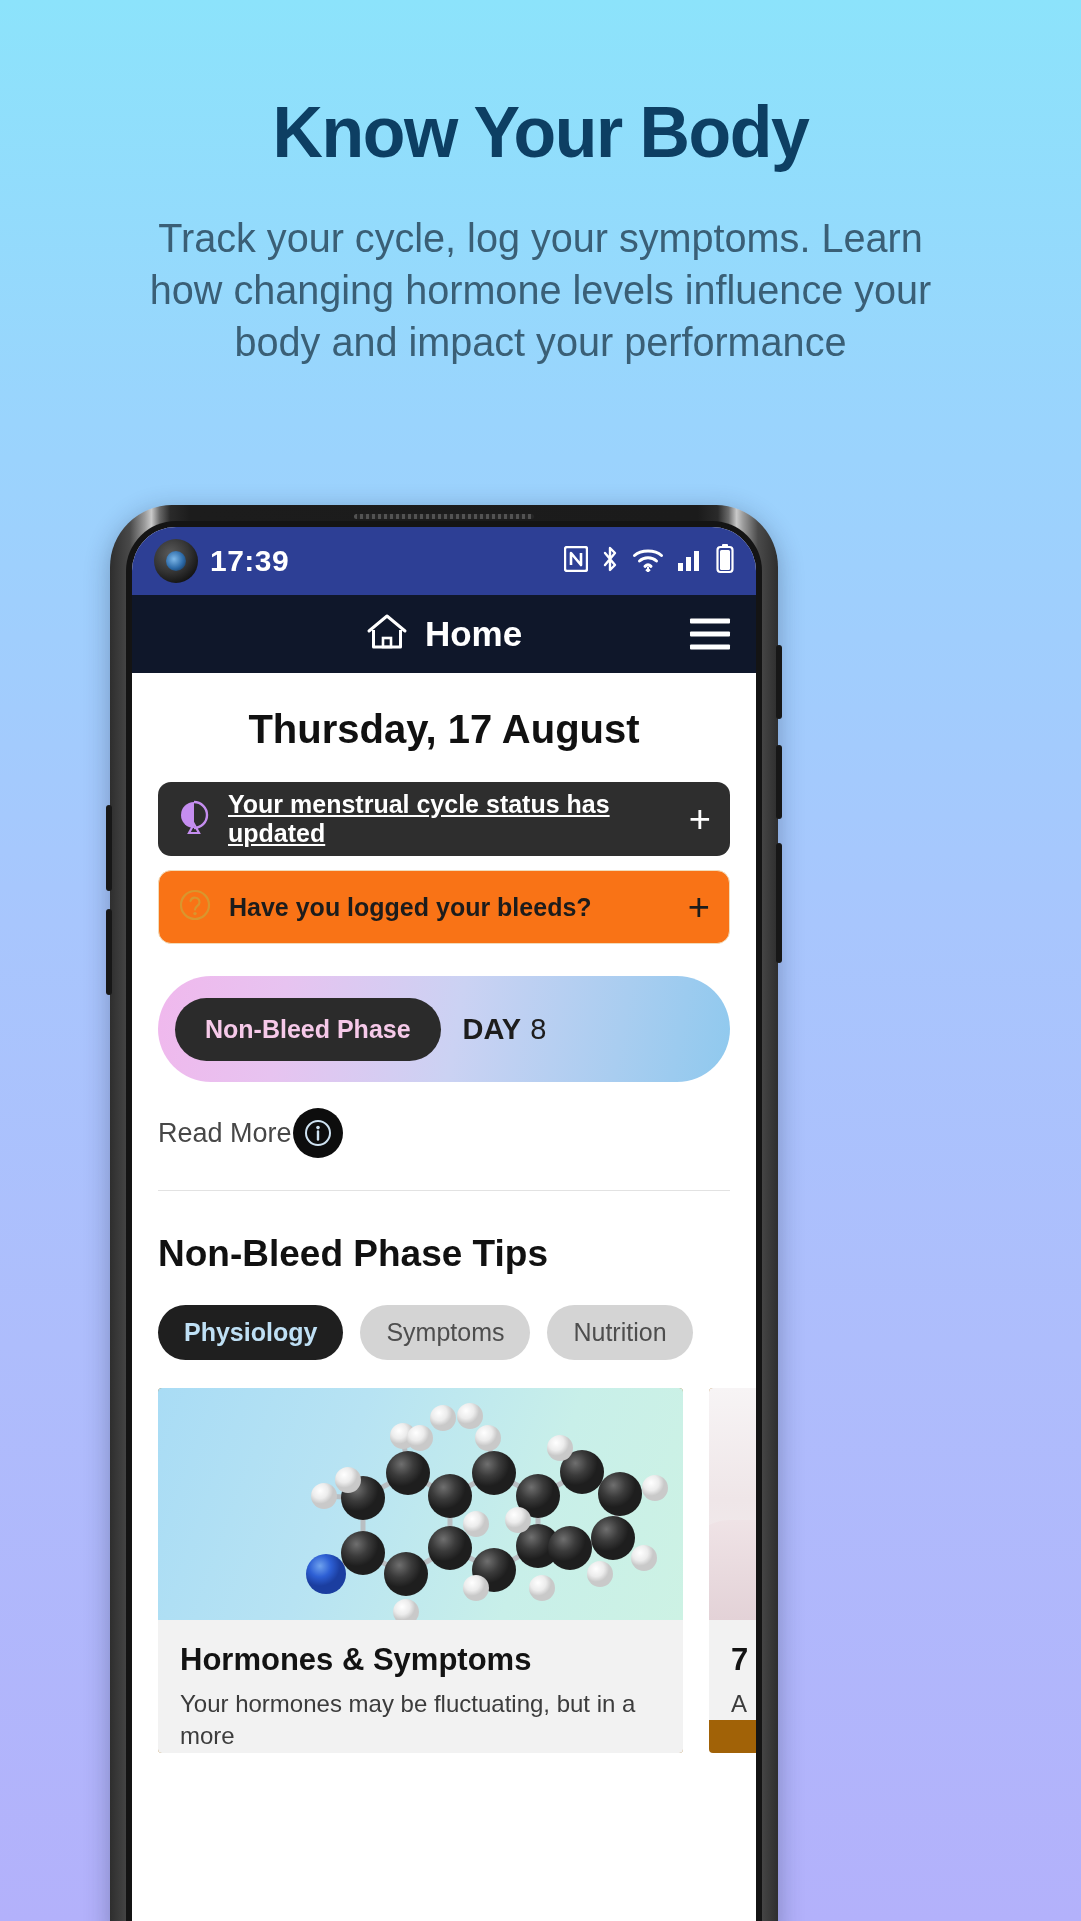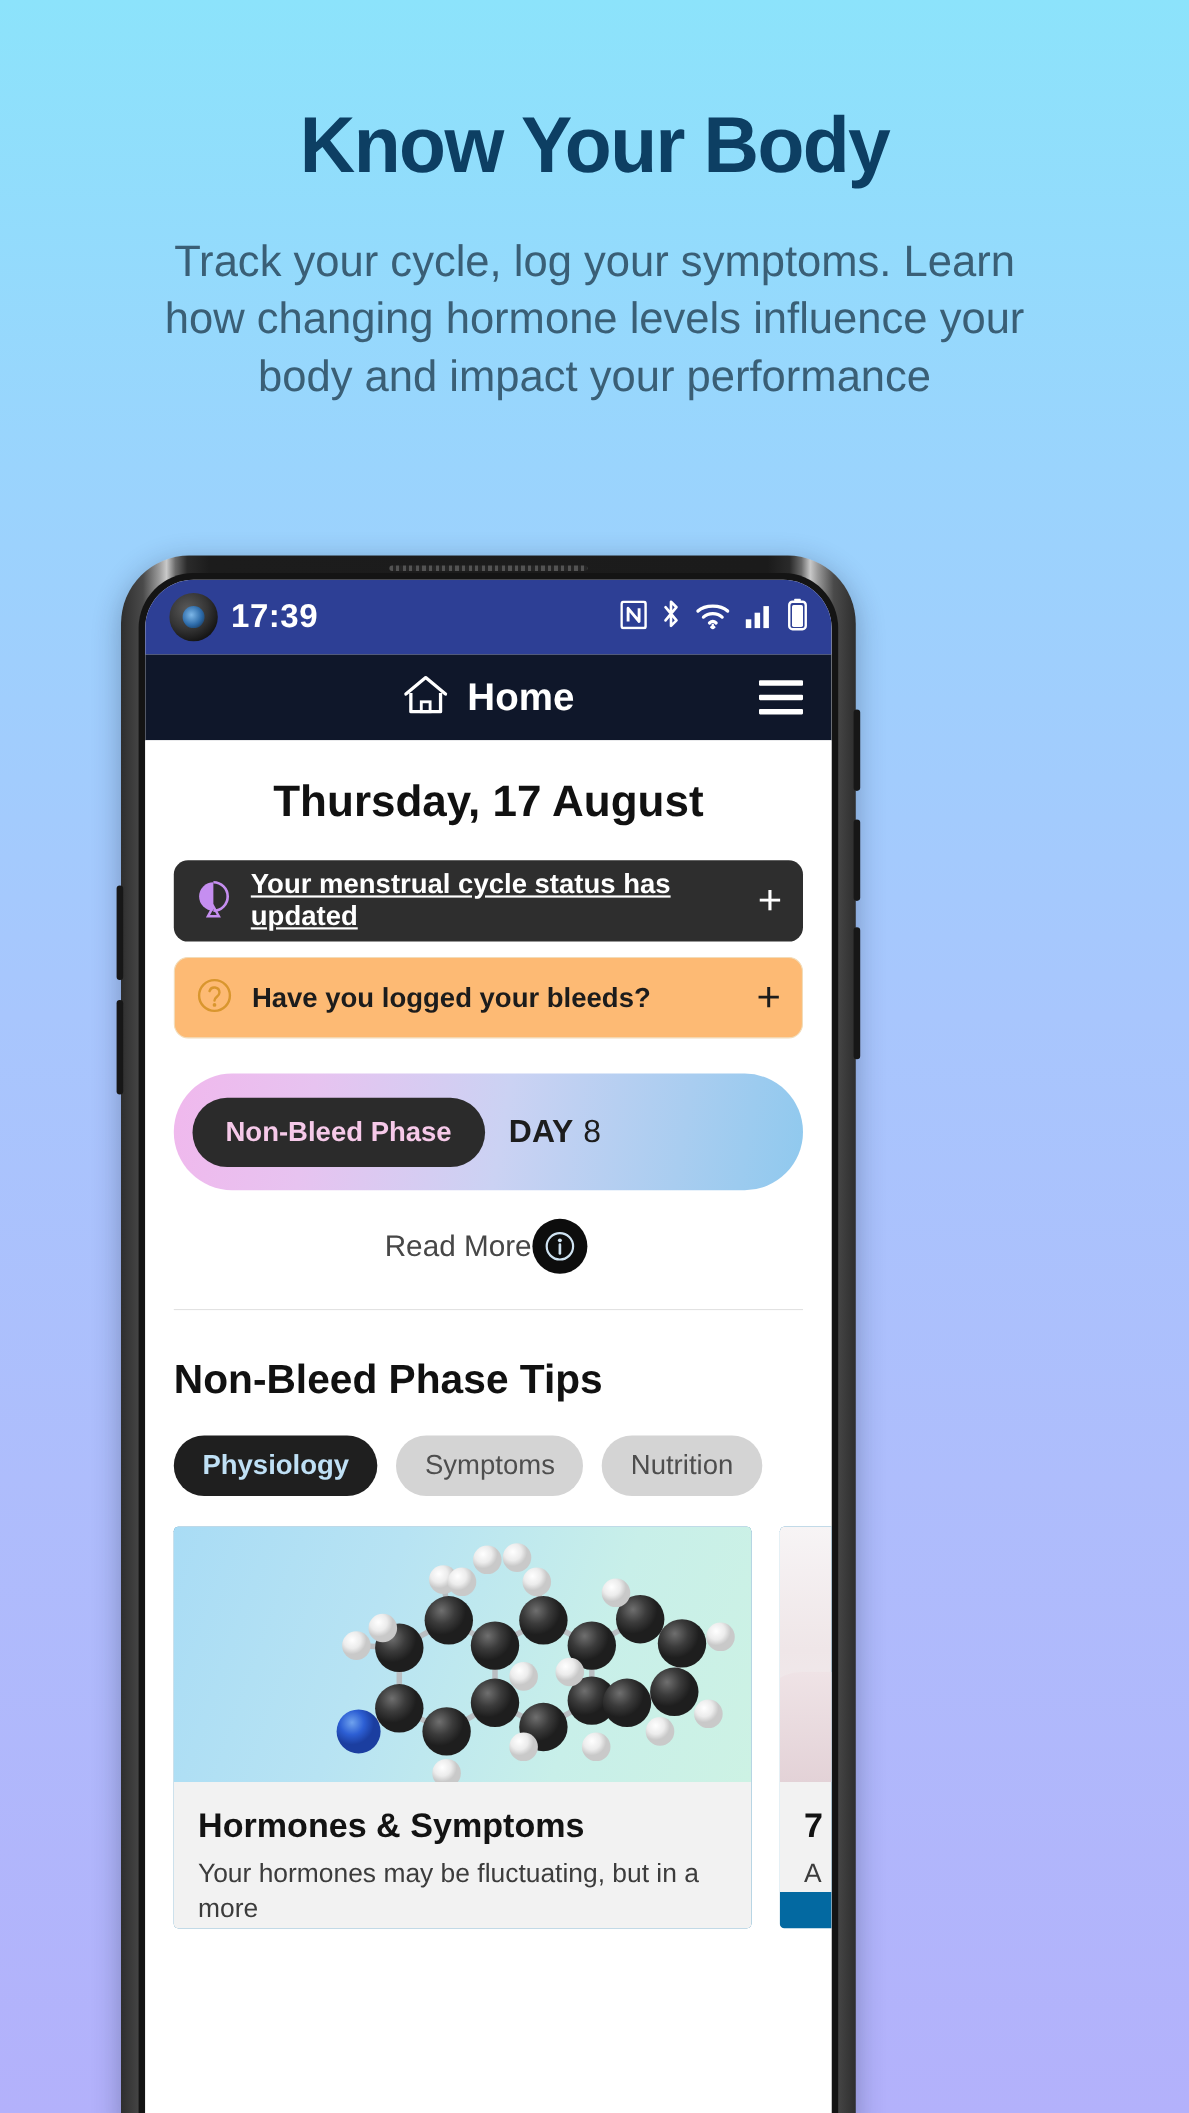--- a/index.html
+++ b/index.html
@@ -104,21 +104,21 @@
 
   
   .content { background:#fff; padding:0 26px; height:calc(100% - 146px); overflow:hidden; position:relative; }
   .date-line { text-align:center; font-size:40px; font-weight:bold; color:#111; margin-top:34px; }
 
   .notice {
     margin-top:30px; border-radius:13px; height:74px;
     display:flex; align-items:center; padding:0 19px; gap:17px;
   }
   .notice.dark { background:#2e2e2e; }
-  .notice.cream { background:#fdba74; border:1px solid #f2dcb9; margin-top:14px; }
+  .notice.cream { background:#f97316; border:1px solid #f2dcb9; margin-top:14px; }
   .notice-text { font-size:25px; font-weight:600; flex:1; }
   .notice.dark .notice-text { color:#fff;text-decoration:underline; }
   .notice.cream .notice-text { color:#1c1c1c; }
   .notice-plus { font-size:38px; font-weight:400; line-height:1; }
   .notice.dark .notice-plus { color:#fff; }
   .notice.cream .notice-plus { color:#1c1c1c; }
 
   .phase-banner {
     margin-top:32px; height:106px; border-radius:53px;
     background:linear-gradient(100deg,#f0b8ed 0%,#e7c3f0 22%,#cbd2f3 52%,#a9cdf0 80%,#8fc9ee 100%);
@@ -126,40 +126,40 @@
   }
   .phase-pill {
     background:#2b2b2b; color:#f6c9e9; border-radius:44px;
     padding:17px 30px; font-size:25px; font-weight:bold; white-space:nowrap;
   }
   .phase-day { font-size:29px; color:#1d1d1d; font-weight:bold; }
   .phase-day b { font-weight:bold; }
   .phase-day span.num { font-weight:400; }
 
   .readmore-row {
-    display:flex; align-items:center; justify-content:center; gap:1px;
+    display:flex; align-items:center; justify-content:flex-start; gap:1px;
     margin-top:26px; padding-right:4px;
   }
   .readmore-text { font-size:27px; color:#474747; }
   .info-circle {
     width:50px; height:50px; border-radius:50%; background:#0d0d0d;
     display:flex; align-items:center; justify-content:center;
   }
 
   .divider { height:1px; background:#e2e2e2; margin:32px 0 0 0; }
 
   .tips-title { font-size:37px; font-weight:bold; color:#111; margin-top:42px; }
 
   .tabs { display:flex; gap:17px; margin-top:30px; }
   .tab { border-radius:30px; padding:13px 26px; font-size:25px; white-space:nowrap; }
   .tab.active { background:#1f1f1f; color:#bfe0f5; font-weight:bold; }
   .tab.inactive { background:#d4d4d4; color:#4e4e4e; }
 
   .card-rail { display:flex; gap:26px; margin-top:28px; }
-  .tip-card { width:525px; flex:0 0 auto; border-radius:4px; overflow:hidden; background:#0369a1; }
+  .tip-card { width:525px; flex:0 0 auto; border-radius:4px; overflow:hidden; background:#a16207; }
   .tip-card.narrow { width:200px; flex:0 0 auto; }
   .tip-media { height:232px; position:relative; overflow:hidden;
     background:linear-gradient(110deg,#a9dcf5 0%,#b7e3f3 35%,#c8efe9 70%,#cdf2e4 100%); }
   .tip-media.photo { background:linear-gradient(180deg,#f7f4f5 0%,#efe6e8 48%,#f3eef0 100%); }
   .tip-body { padding:22px 22px 0 22px; background:#f2f2f2; }
   .tip-head { font-size:31px; font-weight:bold; color:#131313; }
   .tip-desc { font-size:24px; color:#3c3c3c; line-height:1.35; margin-top:10px; }
 
   
   .mol { position:absolute; inset:0; }

